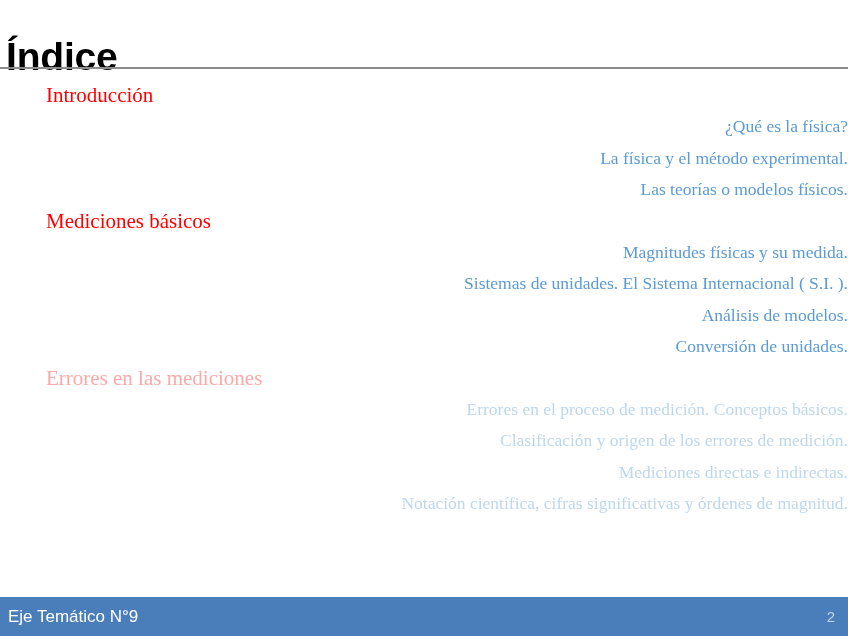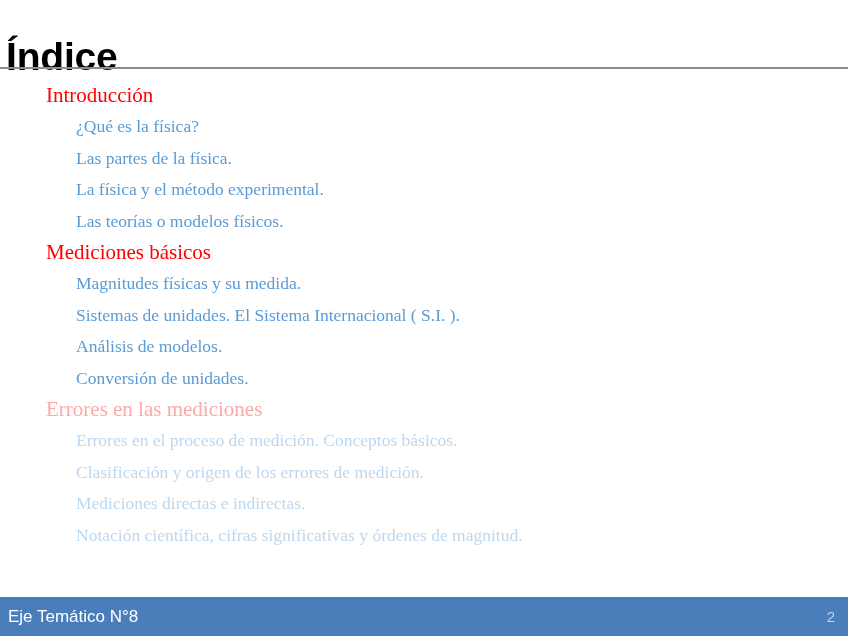--- a/index.html
+++ b/index.html
@@ -55,20 +55,21 @@
     color: #FF0000;
     white-space: nowrap;
   }
   .sub-item {
     display: block;
     font-size: 17.5px;
     line-height: 31.5px;
     padding-left: 76px;
     color: #5B9BD5;
     white-space: nowrap;
+    text-align: right;
   }
   .section.faded .section-heading {
     color: #FCA9A9;
   }
   .section.faded .sub-item {
     color: #BDD7EE;
   }
 
   
   .footer-bar {
@@ -102,36 +103,35 @@
 <body>
 
 <h1 class="slide-title">Índice</h1>
 
 <div class="title-rule"></div>
 
 <div class="outline">
     <div class="section">
       <div class="section-heading">Introducción</div>
       <div class="sub-item">¿Qué es la física?</div>
-      <div class="sub-item">Las partes de la física.</div>
       <div class="sub-item">La física y el método experimental.</div>
       <div class="sub-item">Las teorías o modelos físicos.</div>
     </div>
     <div class="section">
       <div class="section-heading">Mediciones básicos</div>
       <div class="sub-item">Magnitudes físicas y su medida.</div>
       <div class="sub-item">Sistemas de unidades. El Sistema Internacional ( S.I. ).</div>
       <div class="sub-item">Análisis de modelos.</div>
       <div class="sub-item">Conversión de unidades.</div>
     </div>
     <div class="section faded">
       <div class="section-heading">Errores en las mediciones</div>
       <div class="sub-item">Errores en el proceso de medición. Conceptos básicos.</div>
       <div class="sub-item">Clasificación y origen de los errores de medición.</div>
       <div class="sub-item">Mediciones directas e indirectas.</div>
       <div class="sub-item">Notación científica, cifras significativas y órdenes de magnitud.</div>
     </div>
   </div>
 
 <div class="footer-bar">
-  <span class="footer-left">Eje Temático N°8</span>
+  <span class="footer-left">Eje Temático N°9</span>
   <span class="footer-page-number">2</span>
 </div>
 
 </body></html>

